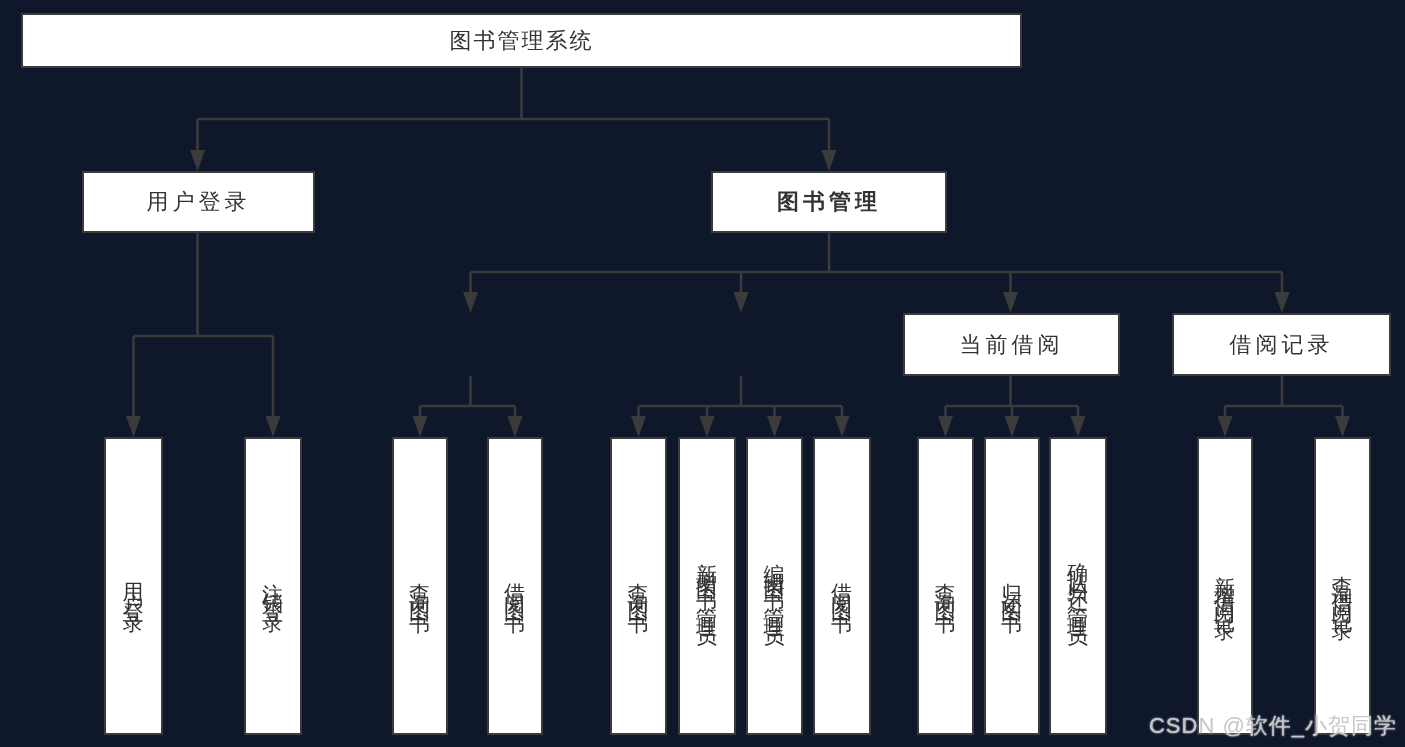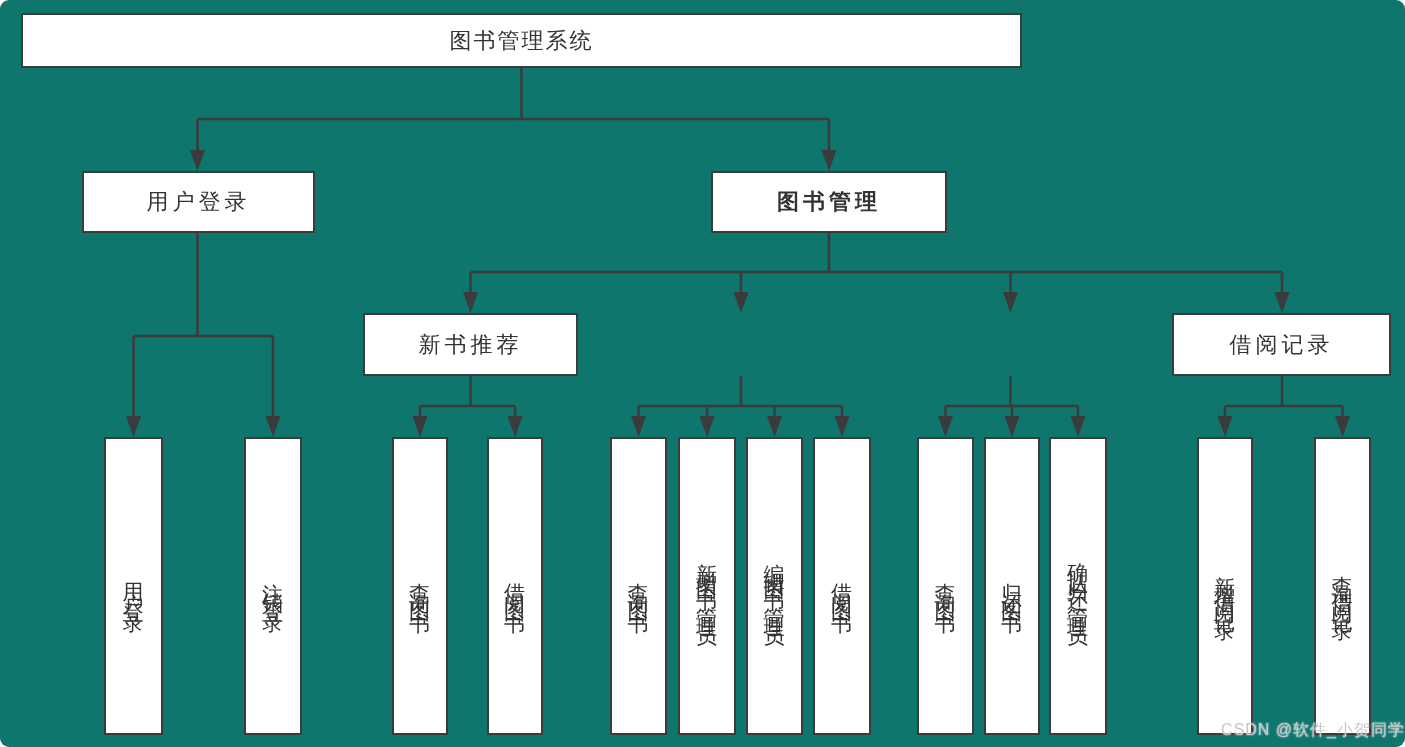--- a/index.html
+++ b/index.html
@@ -5,24 +5,23 @@
   html, body {
     margin: 0;
     padding: 0;
     background: #ffffff;
     font-family: "Liberation Sans", "DejaVu Sans", sans-serif;
   }
   #canvas {
     position: relative;
     width: 1405px;
     height: 747px;
-    background: #0f766e;
+    background: #0f172a;
     overflow: hidden;
     color: #333333;
-    border-radius: 9px;
   }
   #connectors {
     position: absolute;
     left: 0;
     top: 0;
     width: 1405px;
     height: 747px;
     pointer-events: none;
   }
   .box {
@@ -64,23 +63,23 @@
     text-orientation: mixed;
     letter-spacing: 10px;
     line-height: 1;
     text-align: center;
   }
   .leaf.long {
     letter-spacing: 9px;
   }
   #watermark {
     position: absolute;
-    right: 0;
+    right: 8px;
     bottom: 6px;
-    font-size: 16px;
+    font-size: 22px;
     color: #c7c7c7;
     letter-spacing: 1px;
     text-shadow: 0 0 2px #ffffff;
     white-space: nowrap;
   }
 </style>
 </head>
 <body>
 
 <div id="canvas">
@@ -136,22 +135,22 @@
     <span>图书管理系统</span>
   </div>
 
   <div class="box lvl2" style="left:82px;width:233px;">
     <span>用户登录</span>
   </div>
   <div class="box lvl2" style="left:711px;width:236px;font-weight:bold;">
     <span>图书管理</span>
   </div>
 
-  <div class="box lvl3" style="left:363px;width:215px;">
-    <span>新书推荐</span>
+  <div class="box lvl3" style="left:903px;width:217px;">
+    <span>当前借阅</span>
   </div>
   <div class="box lvl3" style="left:1172px;width:219px;">
     <span>借阅记录</span>
   </div>
 
   <div class="box leaf" style="left:104px;width:59px;">
     <span>用户登录</span>
   </div>
   <div class="box leaf" style="left:244px;width:58px;">
     <span>注销登录</span>

